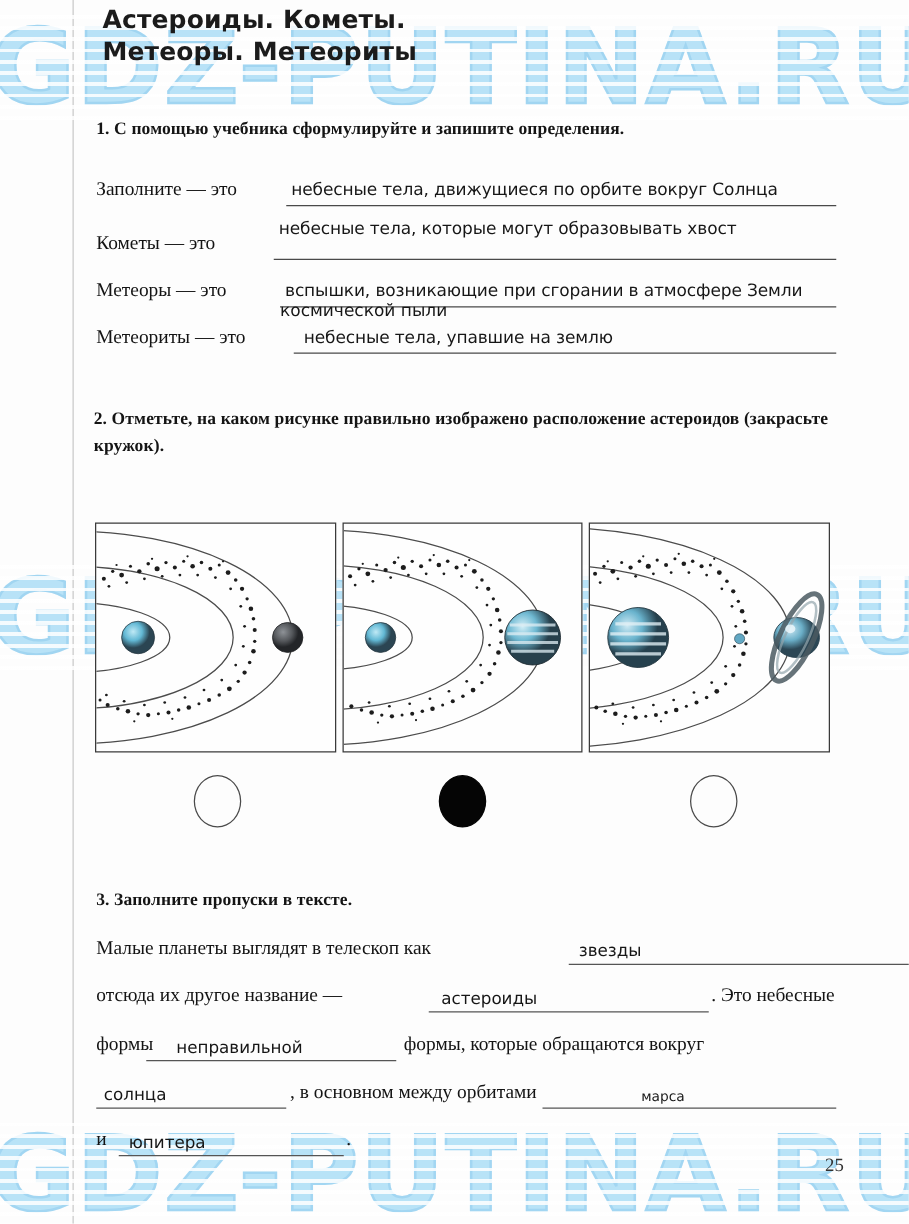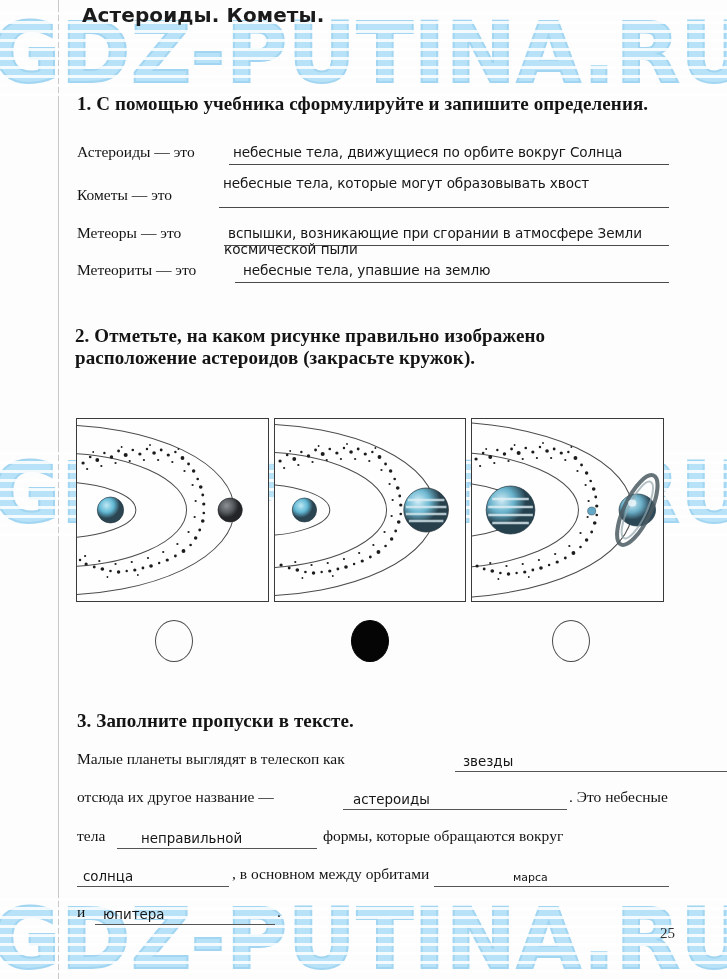--- a/index.html
+++ b/index.html
@@ -92,21 +92,21 @@
     font-size: 20px;
     line-height: 26px;
     color: #1b1b1b;
     letter-spacing: 0.1px;
   }
 
   .q-head {
     position: absolute;
     font-family: "Liberation Serif", serif;
     font-weight: 700;
-    font-size: 19px;
+    font-size: 14px;
     line-height: 22px;
     color: #141414;
     letter-spacing: 0.1px;
   }
   #q1head { left: 77px; top: 93px; width: 592px; }
   #q2head { left: 75px; top: 325px; width: 592px; }
   #q3head { left: 77px; top: 710px; width: 592px; }
 
   
   .def-row {
@@ -286,26 +286,27 @@
 <body>
 
 <div id="page">
   <div class="spine-rule"></div>
 </div>
 
 <div id="content">
 
   <div class="title">
     <div>Астероиды. Кометы.</div>
+    <div>Метеоры. Метеориты</div>
   </div>
 
   <div class="q-head" id="q1head">1. С помощью учебника сформулируйте и запишите определения.</div>
 
   <div class="def-row" id="row-ast">
-    <span class="def-label">Астероиды — это</span>
+    <span class="def-label">Заполните — это</span>
     <span class="def-blank"></span>
     <span class="def-ans">небесные тела, движущиеся по орбите вокруг Солнца</span>
   </div>
 
   <div class="def-row" id="row-kom">
     <span class="def-label">Кометы — это</span>
     <span class="def-blank"></span>
     <span class="def-ans">небесные тела, которые могут образовывать хвост</span>
   </div>
 
@@ -636,21 +637,21 @@
   </div>
 
   <div class="t3line t3" id="t3r2">
     <span class="seg s1">отсюда их другое название —</span>
     <span class="blank"></span>
     <span class="ans">астероиды</span>
     <span class="seg s2">. Это небесные</span>
   </div>
 
   <div class="t3line t3" id="t3r3">
-    <span class="seg s1">тела</span>
+    <span class="seg s1">формы</span>
     <span class="blank"></span>
     <span class="ans">неправильной</span>
     <span class="seg s2">формы, которые обращаются вокруг</span>
   </div>
 
   <div class="t3line t3" id="t3r4">
     <span class="blank"></span>
     <span class="ans">солнца</span>
     <span class="seg s1">, в основном между орбитами</span>
     <span class="blank2"></span>

